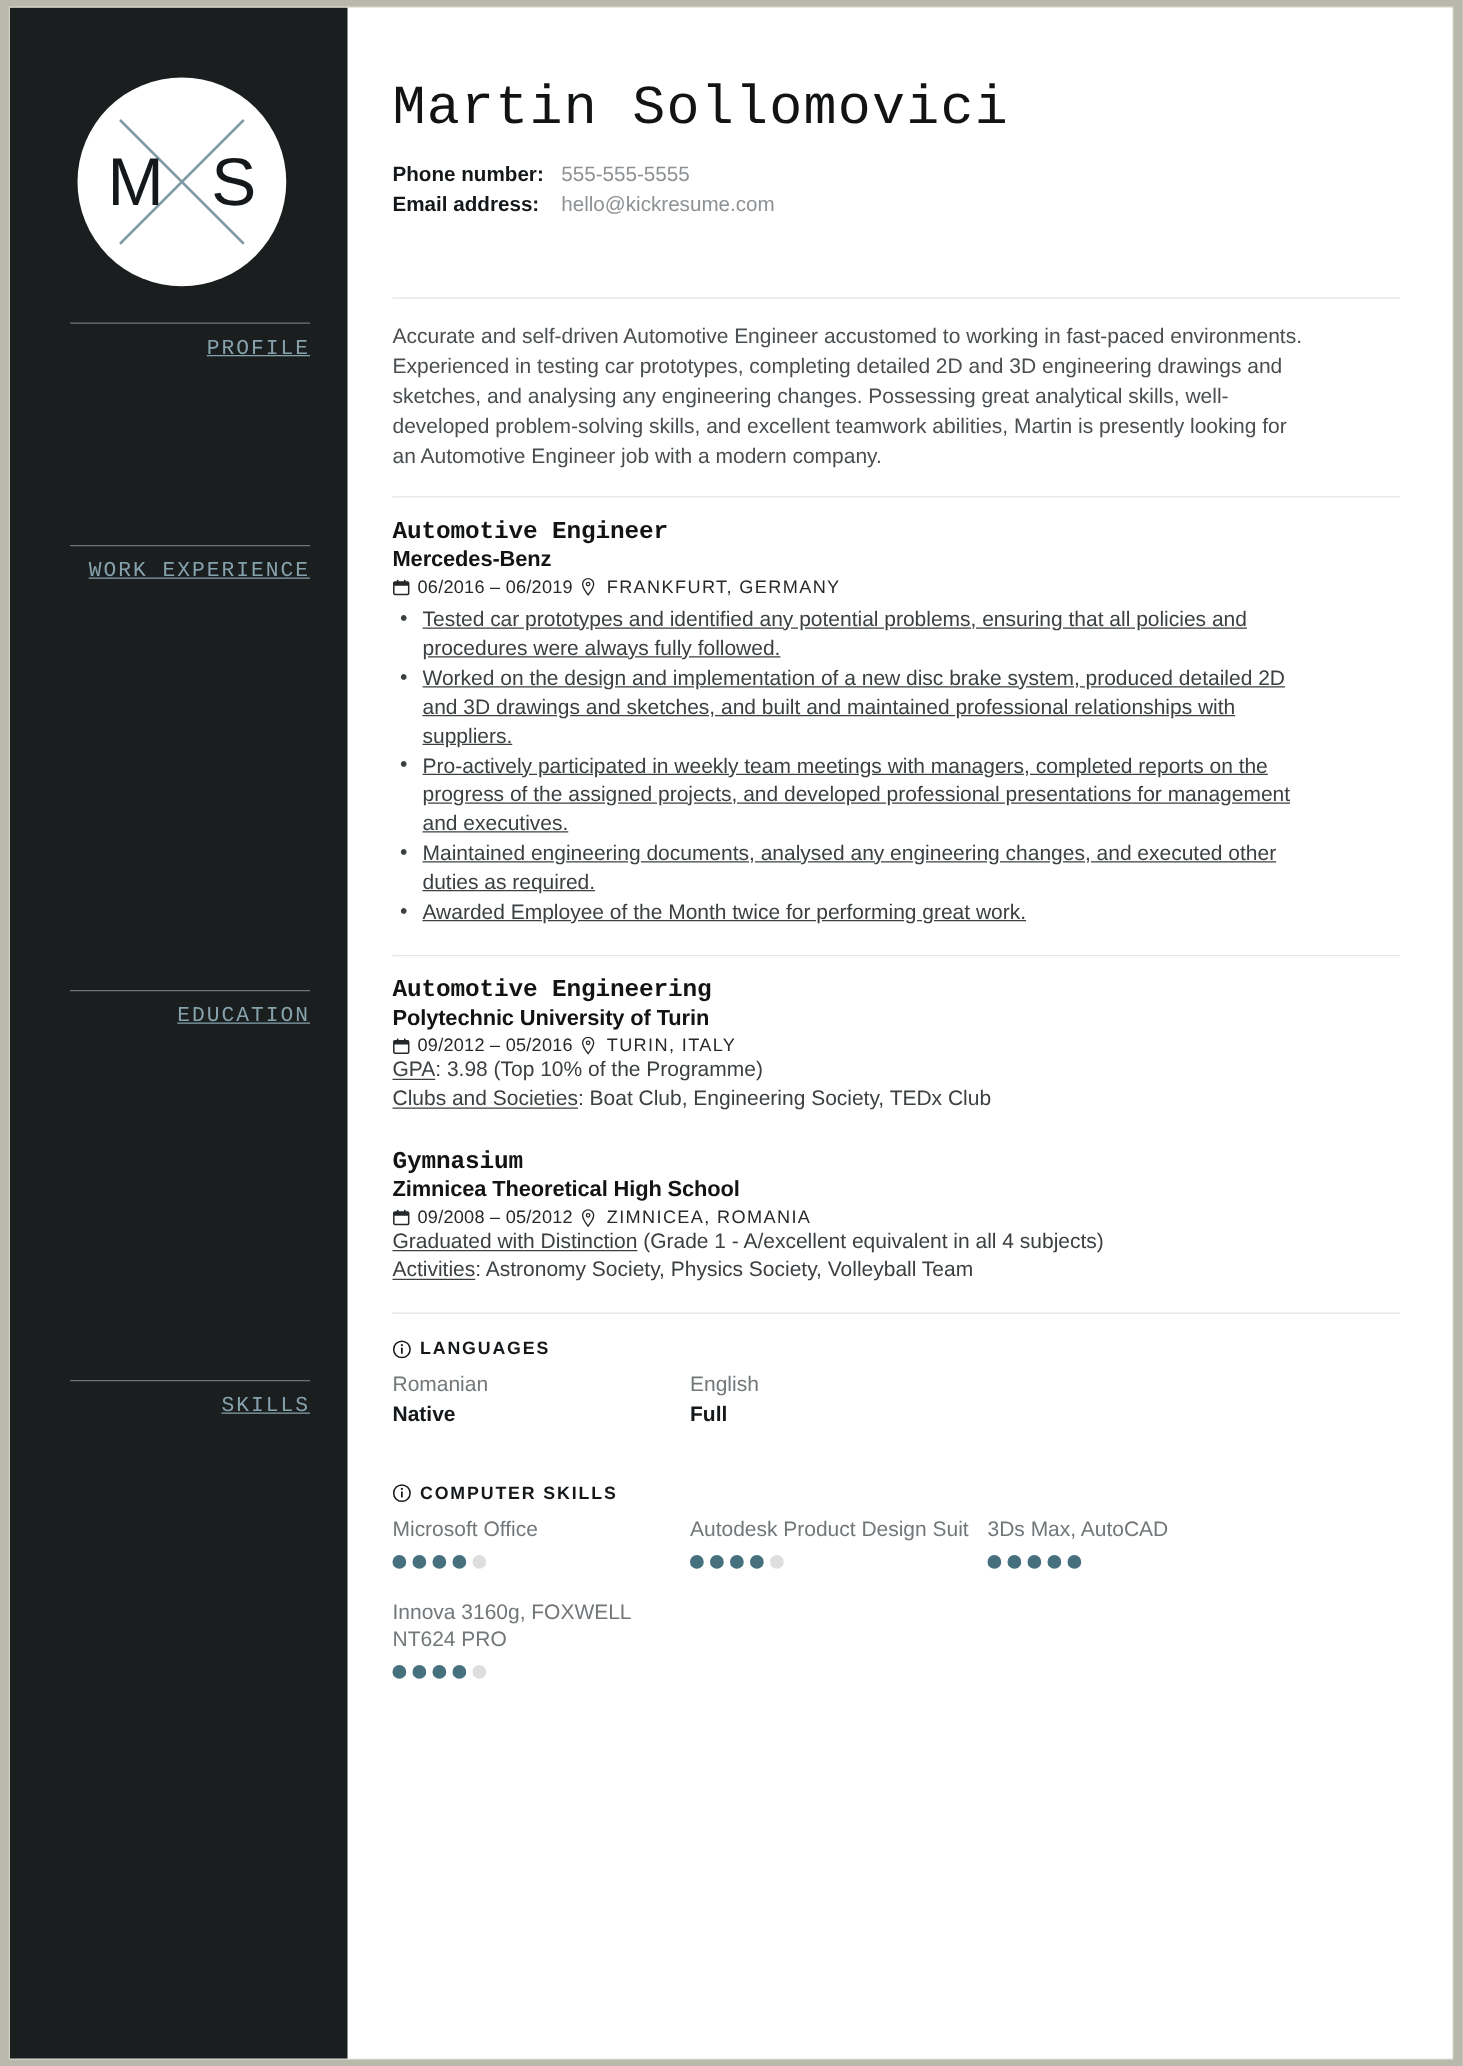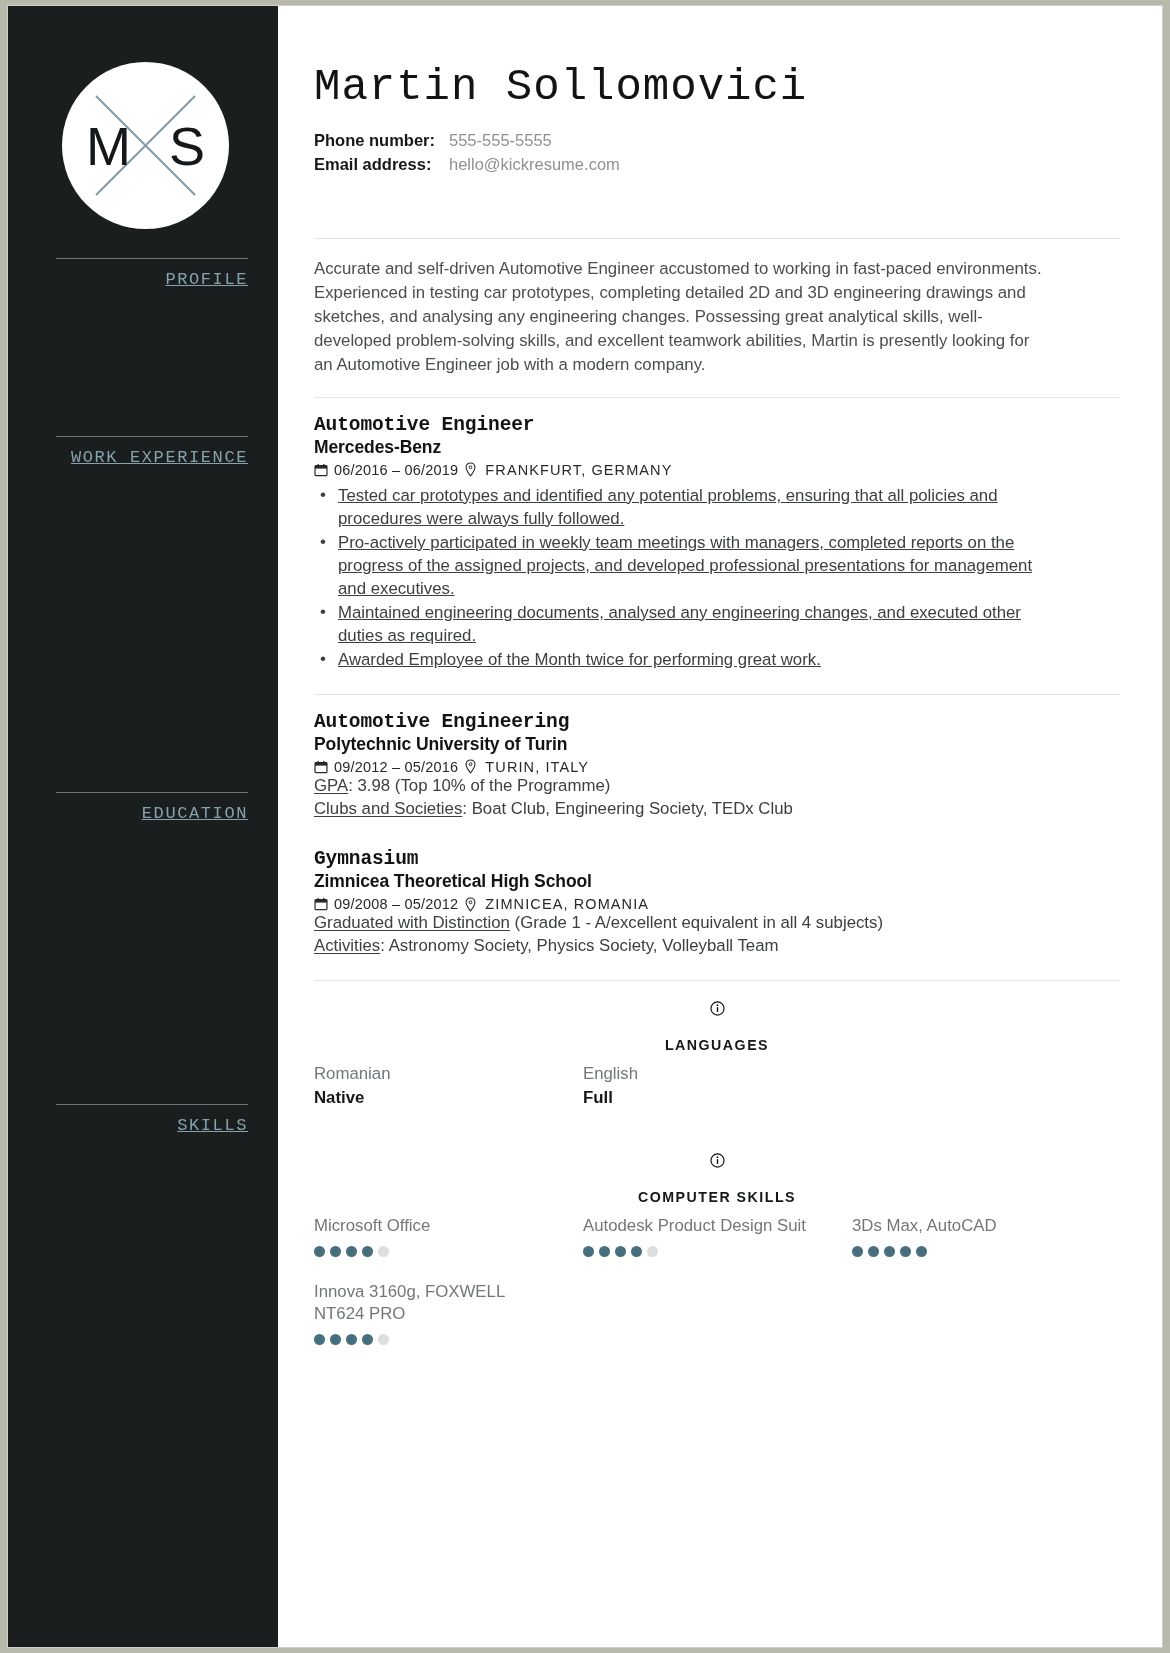--- a/index.html
+++ b/index.html
@@ -207,38 +207,36 @@
   }
   .edu-line u { text-decoration: underline; text-underline-offset: 2px; }
 
   .sec-gap { height: 22px; }
   .sec-gap-sm { height: 12px; }
 
   
   .subhead {
     display: flex;
     align-items: center;
-    gap: 21px;
+    gap: 7px;
     margin-top: 20px;
     margin-bottom: 10px;
-    flex-direction: column;
   }
   .subhead-text {
     font-size: 14.2px;
     font-weight: bold;
     letter-spacing: 1.5px;
     color: #15181a;
   }
 
   .grid3 {
     display: grid;
     grid-template-columns: 238px 238px 1fr;
     column-gap: 0;
     row-gap: 0;
-    gap: 31px;
   }
   .lang-name {
     font-size: 16.8px;
     color: #72777a;
     line-height: 1.3;
   }
   .lang-level {
     font-size: 16.8px;
     color: #15181a;
     font-weight: bold;
@@ -341,20 +339,21 @@
           <span class="icn">
             <svg width="13" height="15" viewBox="0 0 14 18">
               <path d="M7 1.1c-3 0-5.3 2.3-5.3 5.2 0 3.8 5.3 10.4 5.3 10.4s5.3-6.6 5.3-10.4c0-2.9-2.3-5.2-5.3-5.2z" fill="none" stroke="#26292b" stroke-width="1.3"></path>
               <circle cx="7" cy="6.3" r="1.7" fill="none" stroke="#26292b" stroke-width="1.2"></circle>
             </svg>
           </span>
           <span class="meta-loc">FRANKFURT, GERMANY</span>
         </div>
         <ul class="bullets">
           <li>Tested car prototypes and identified any potential problems, ensuring that all policies and procedures were always fully followed.</li>
+          <li>Worked on the design and implementation of a new disc brake system, produced detailed 2D and 3D drawings and sketches, and built and maintained professional relationships with suppliers.</li>
           <li>Pro-actively participated in weekly team meetings with managers, completed reports on the progress of the assigned projects, and developed professional presentations for management and executives.</li>
           <li>Maintained engineering documents, analysed any engineering changes, and executed other duties as required.</li>
           <li>Awarded Employee of the Month twice for performing great work.</li>
         </ul>
       </div>
 
       <div class="sec-gap"></div>
 
       <div class="hr"></div>
 

